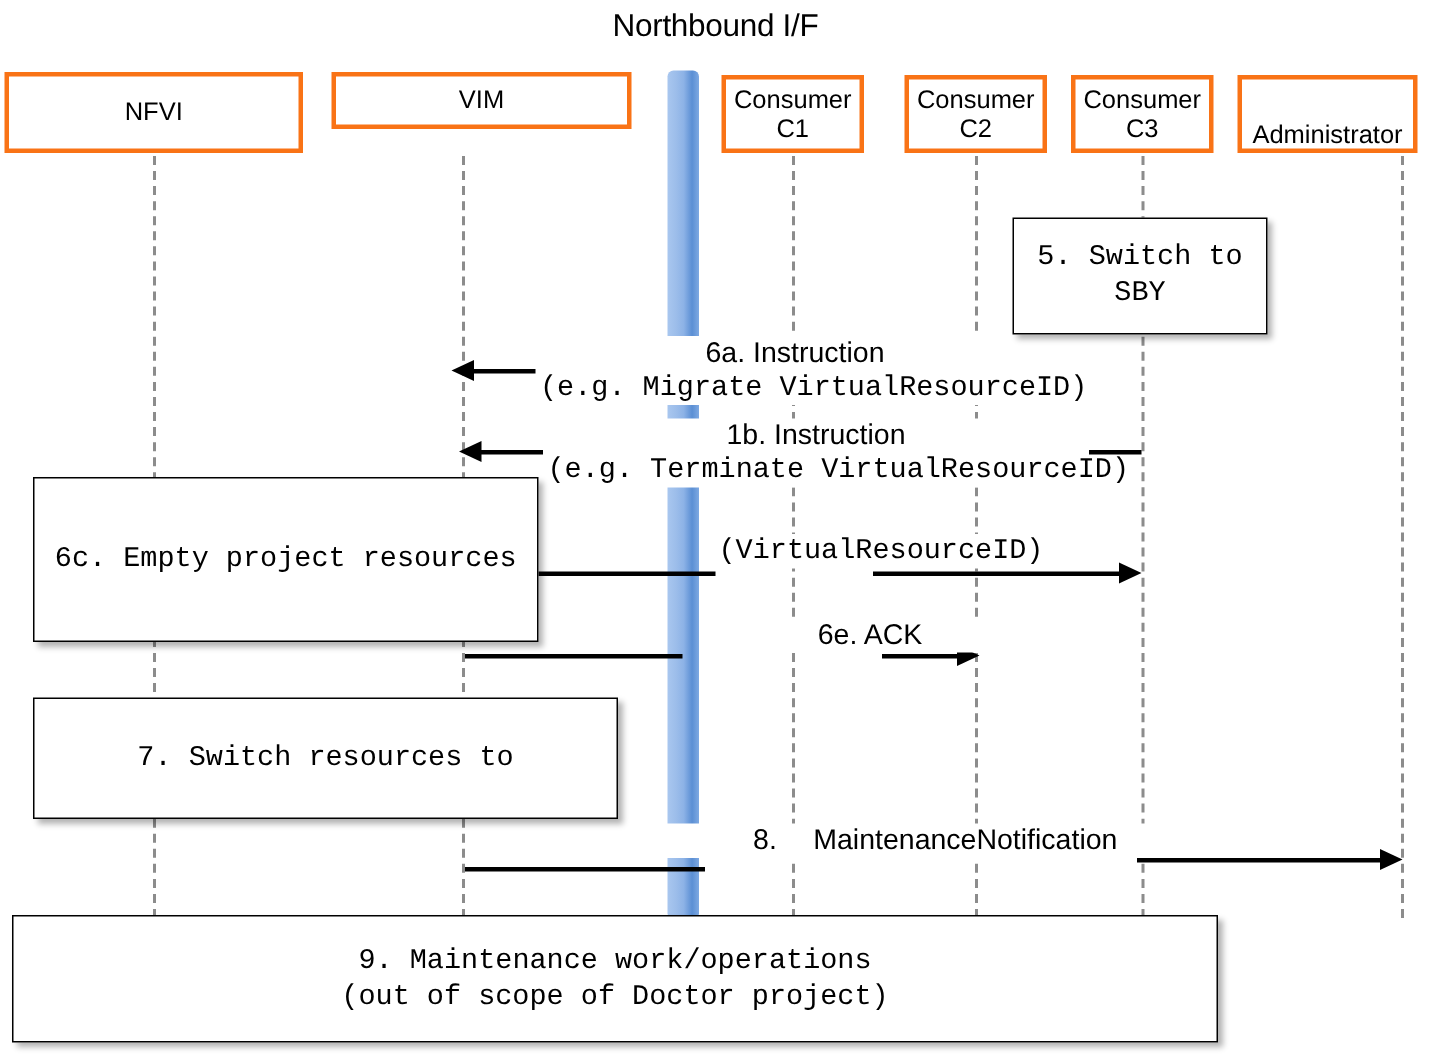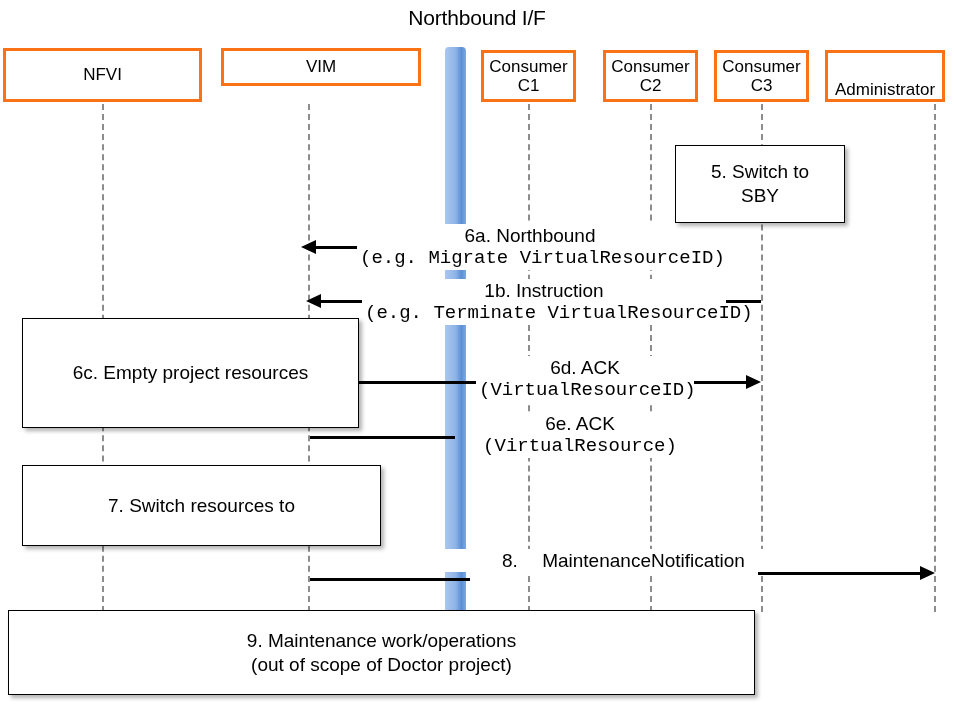--- a/index.html
+++ b/index.html
@@ -64,21 +64,21 @@
     display:flex;
     align-items:center;
     justify-content:center;
     text-align:center;
     font-size:19px;
     line-height:1.26;
     color:#000;
     box-shadow:3px 3px 4px rgba(0,0,0,0.30);
     z-index:8;
   }
-  .pbox .l{display:block;}
+  .pbox .l{display:block;font-family:Liberation Mono, monospace;}
 
   
   .seg{
     position:absolute;
     height:0;
     border-top:3px solid #000;
     z-index:4;
   }
   .head{
     position:absolute;
@@ -156,61 +156,59 @@
 
   <div class="pbox" style="left:675px;top:145px;width:170px;height:78px;flex-direction:column;">
     <span class="l">5. Switch to</span>
     <span class="l">SBY</span>
   </div>
 
   <div class="seg" style="left:620px;top:233px;width:32px;"></div>
   <div class="seg" style="left:313px;top:246px;width:250px;"></div>
   <div class="head left" style="left:301px;top:240px;"></div>
   <div class="mlabel" style="left:357px;top:224px;width:340px;">
-    <span class="l">6a. Northbound</span>
+    <span class="l">6a. Instruction</span>
     <span class="l2">(e.g. Migrate VirtualResourceID)</span>
   </div>
 
   <div class="seg" style="left:598px;top:300px;width:163px;"></div>
   <div class="seg" style="left:318px;top:300px;width:247px;"></div>
   <div class="head left" style="left:306px;top:294px;"></div>
   <div class="mlabel" style="left:362px;top:279px;width:358px;">
     <span class="l">1b. Instruction</span>
     <span class="l2">(e.g. Terminate VirtualResourceID)</span>
   </div>
 
   <div class="pbox" style="left:22px;top:318px;width:337px;height:110px;">
     <span class="l">6c. Empty project resources</span>
   </div>
 
   <div class="seg" style="left:358px;top:381px;width:119px;"></div>
   <div class="seg" style="left:582px;top:381px;width:164px;"></div>
   <div class="head right" style="left:746px;top:375px;"></div>
   <div class="mlabel" style="left:476px;top:356px;width:212px;">
-    <span class="l">6d. ACK</span>
     <span class="l2">(VirtualResourceID)</span>
   </div>
 
   <div class="seg" style="left:310px;top:436px;width:145px;"></div>
   <div class="seg" style="left:588px;top:436px;width:50px;"></div>
   <div class="head right" style="left:638px;top:430px;"></div>
   <div class="mlabel" style="left:477px;top:412px;width:200px;">
     <span class="l">6e. ACK</span>
-    <span class="l2">(VirtualResource)</span>
-  </div>
-
-  <div class="pbox" style="left:22px;top:465px;width:359px;height:81px;flex-direction:column;">
+  </div>
+
+  <div class="pbox" style="left:22px;top:465px;width:390px;height:81px;flex-direction:column;">
     <span class="l">7. Switch resources to</span>
   </div>
 
   <div class="seg" style="left:310px;top:578px;width:160px;"></div>
   <div class="seg" style="left:758px;top:572px;width:162px;"></div>
   <div class="head right" style="left:920px;top:566px;"></div>
   <div class="mlabel" style="left:393px;top:549px;width:455px;">
     <span class="l">8.  MaintenanceNotification</span>
   </div>
 
-  <div class="pbox" style="left:8px;top:610px;width:747px;height:85px;flex-direction:column;">
+  <div class="pbox" style="left:8px;top:610px;width:804px;height:85px;flex-direction:column;">
     <span class="l">9. Maintenance work/operations</span>
     <span class="l">(out of scope of Doctor project)</span>
   </div>
 
 </div>
 
 </body></html>

